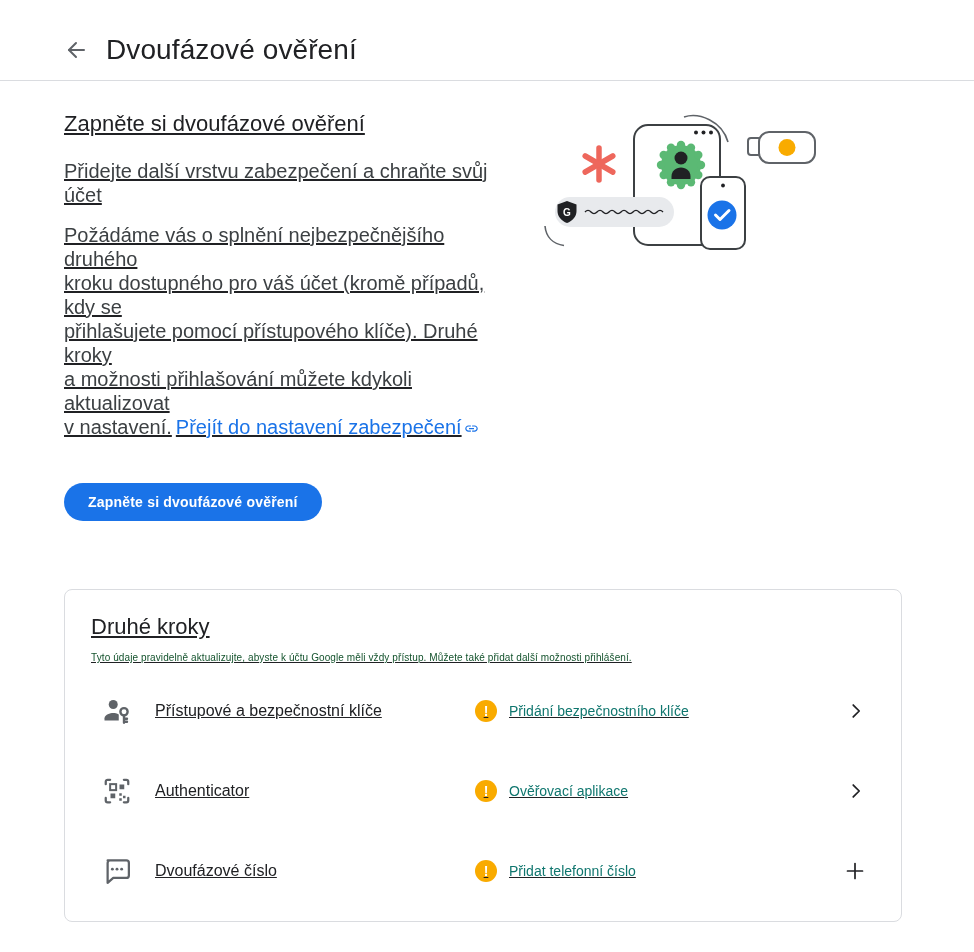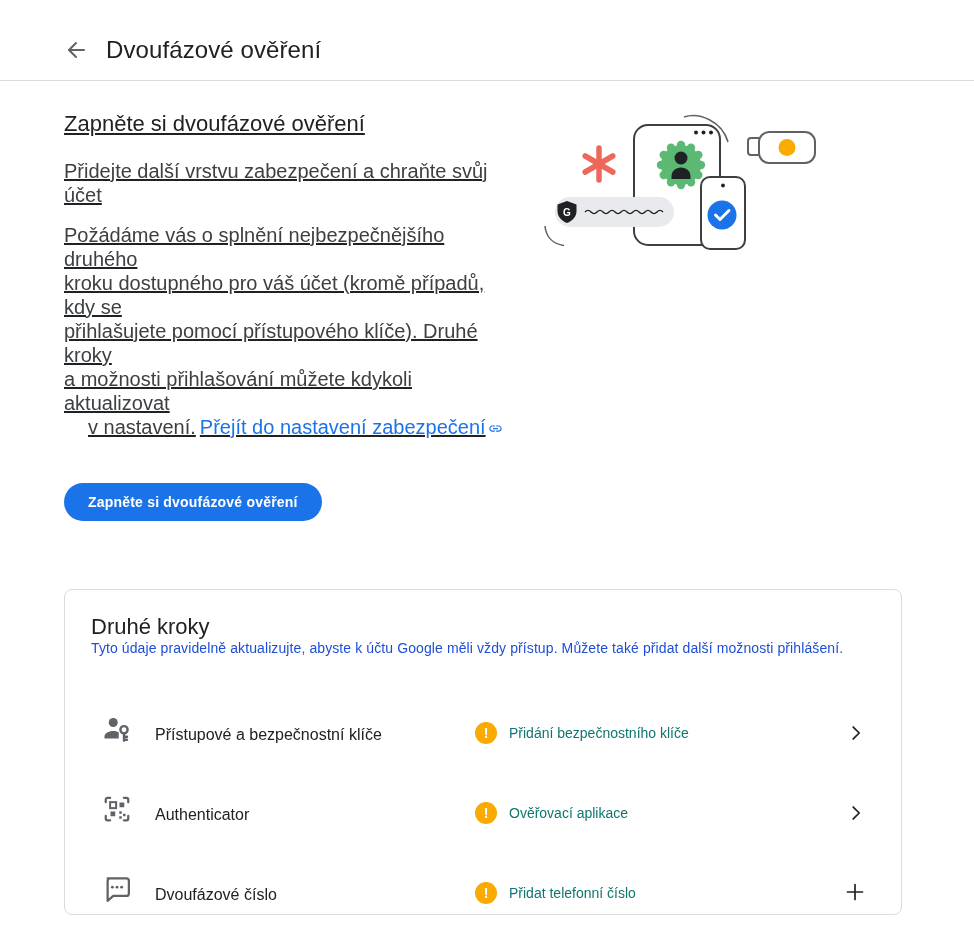--- a/index.html
+++ b/index.html
@@ -11,50 +11,50 @@
   }
   
   .header {
     height:81px; border-bottom:1px solid #dadce0;
     display:flex; align-items:center; padding:20px 64px 0 62px;
   }
   .back-btn {
     width:28px; height:28px; border:none; background:transparent; cursor:pointer;
     display:flex; align-items:center; justify-content:center; padding:0;
   }
-  .page-title { font-size:24px; font-weight:400; color:#202124; margin-left:16px; letter-spacing:0.1px; }
+  .page-title { font-size:28px; font-weight:400; color:#202124; margin-left:16px; letter-spacing:0.1px; }
 
   
   .main { padding:30px 72px 0 64px; }
   .intro { display:flex; align-items:flex-start; }
   .intro-text { width:440px;text-decoration:underline; }
   .intro h2 { font-size:22px; font-weight:400; color:#202124; margin-bottom:22px; }
   .para { font-size:20px; line-height:24px; color:#3c4043; margin-bottom:16px; }
   .para .line { display:block; }
-  .para .line-inline { display:inline;margin-left:24px; }
+  .para .line-inline { display:inline; }
   .sec-link { color:#1a73e8; text-decoration:none; margin-left:4px; white-space:nowrap; }
   .sec-link svg { vertical-align:-2px; margin-left:2px; }
   .primary-btn {
     margin-top:28px; height:38px; padding:0 24px; border:none; border-radius:19px;
     background:#1a73e8; color:#fff; font-size:14px; font-weight:bold;
     font-family:"Liberation Sans", sans-serif; cursor:pointer; letter-spacing:0.2px;
   }
   .illustration { margin-left:auto; margin-right:70px; margin-top:-16px; }
 
   
   .card {
     margin-top:68px; border:1px solid #dadce0; border-radius:8px;
-    padding:24px 0 10px 0; background:#fff;
+    padding:24px 0 10px 0; background:#fff;text-decoration:underline;
   }
   .card-head { padding:0 26px; }
   .card-title { font-size:22px; font-weight:400; color:#202124; }
-  .card-sub { font-size:14px; color:#1d4ed8; margin-top:0; letter-spacing:0.1px; }
+  .card-sub { font-size:10px; color:#14532d; margin-top:12px; letter-spacing:0.1px; }
   .rows { margin-top:8px; }
   .row {
-    height:80px; display:flex; align-items:flex-end;
+    height:80px; display:flex; align-items:center;
     padding:0 34px 0 36px; cursor:pointer;
   }
   .row-icon { width:32px; display:flex; justify-content:center; flex:0 0 32px; }
   .row-label { font-size:16px; color:#202124; margin-left:22px; width:320px; flex:0 0 320px; }
   .row-status { display:flex; align-items:center; gap:12px; flex:1; }
   .alert-badge {
     width:22px; height:22px; border-radius:50%; background:#f9ab00; color:#fff;
     display:flex; align-items:center; justify-content:center;
     font-size:14px; font-weight:bold; flex:0 0 22px;
   }

